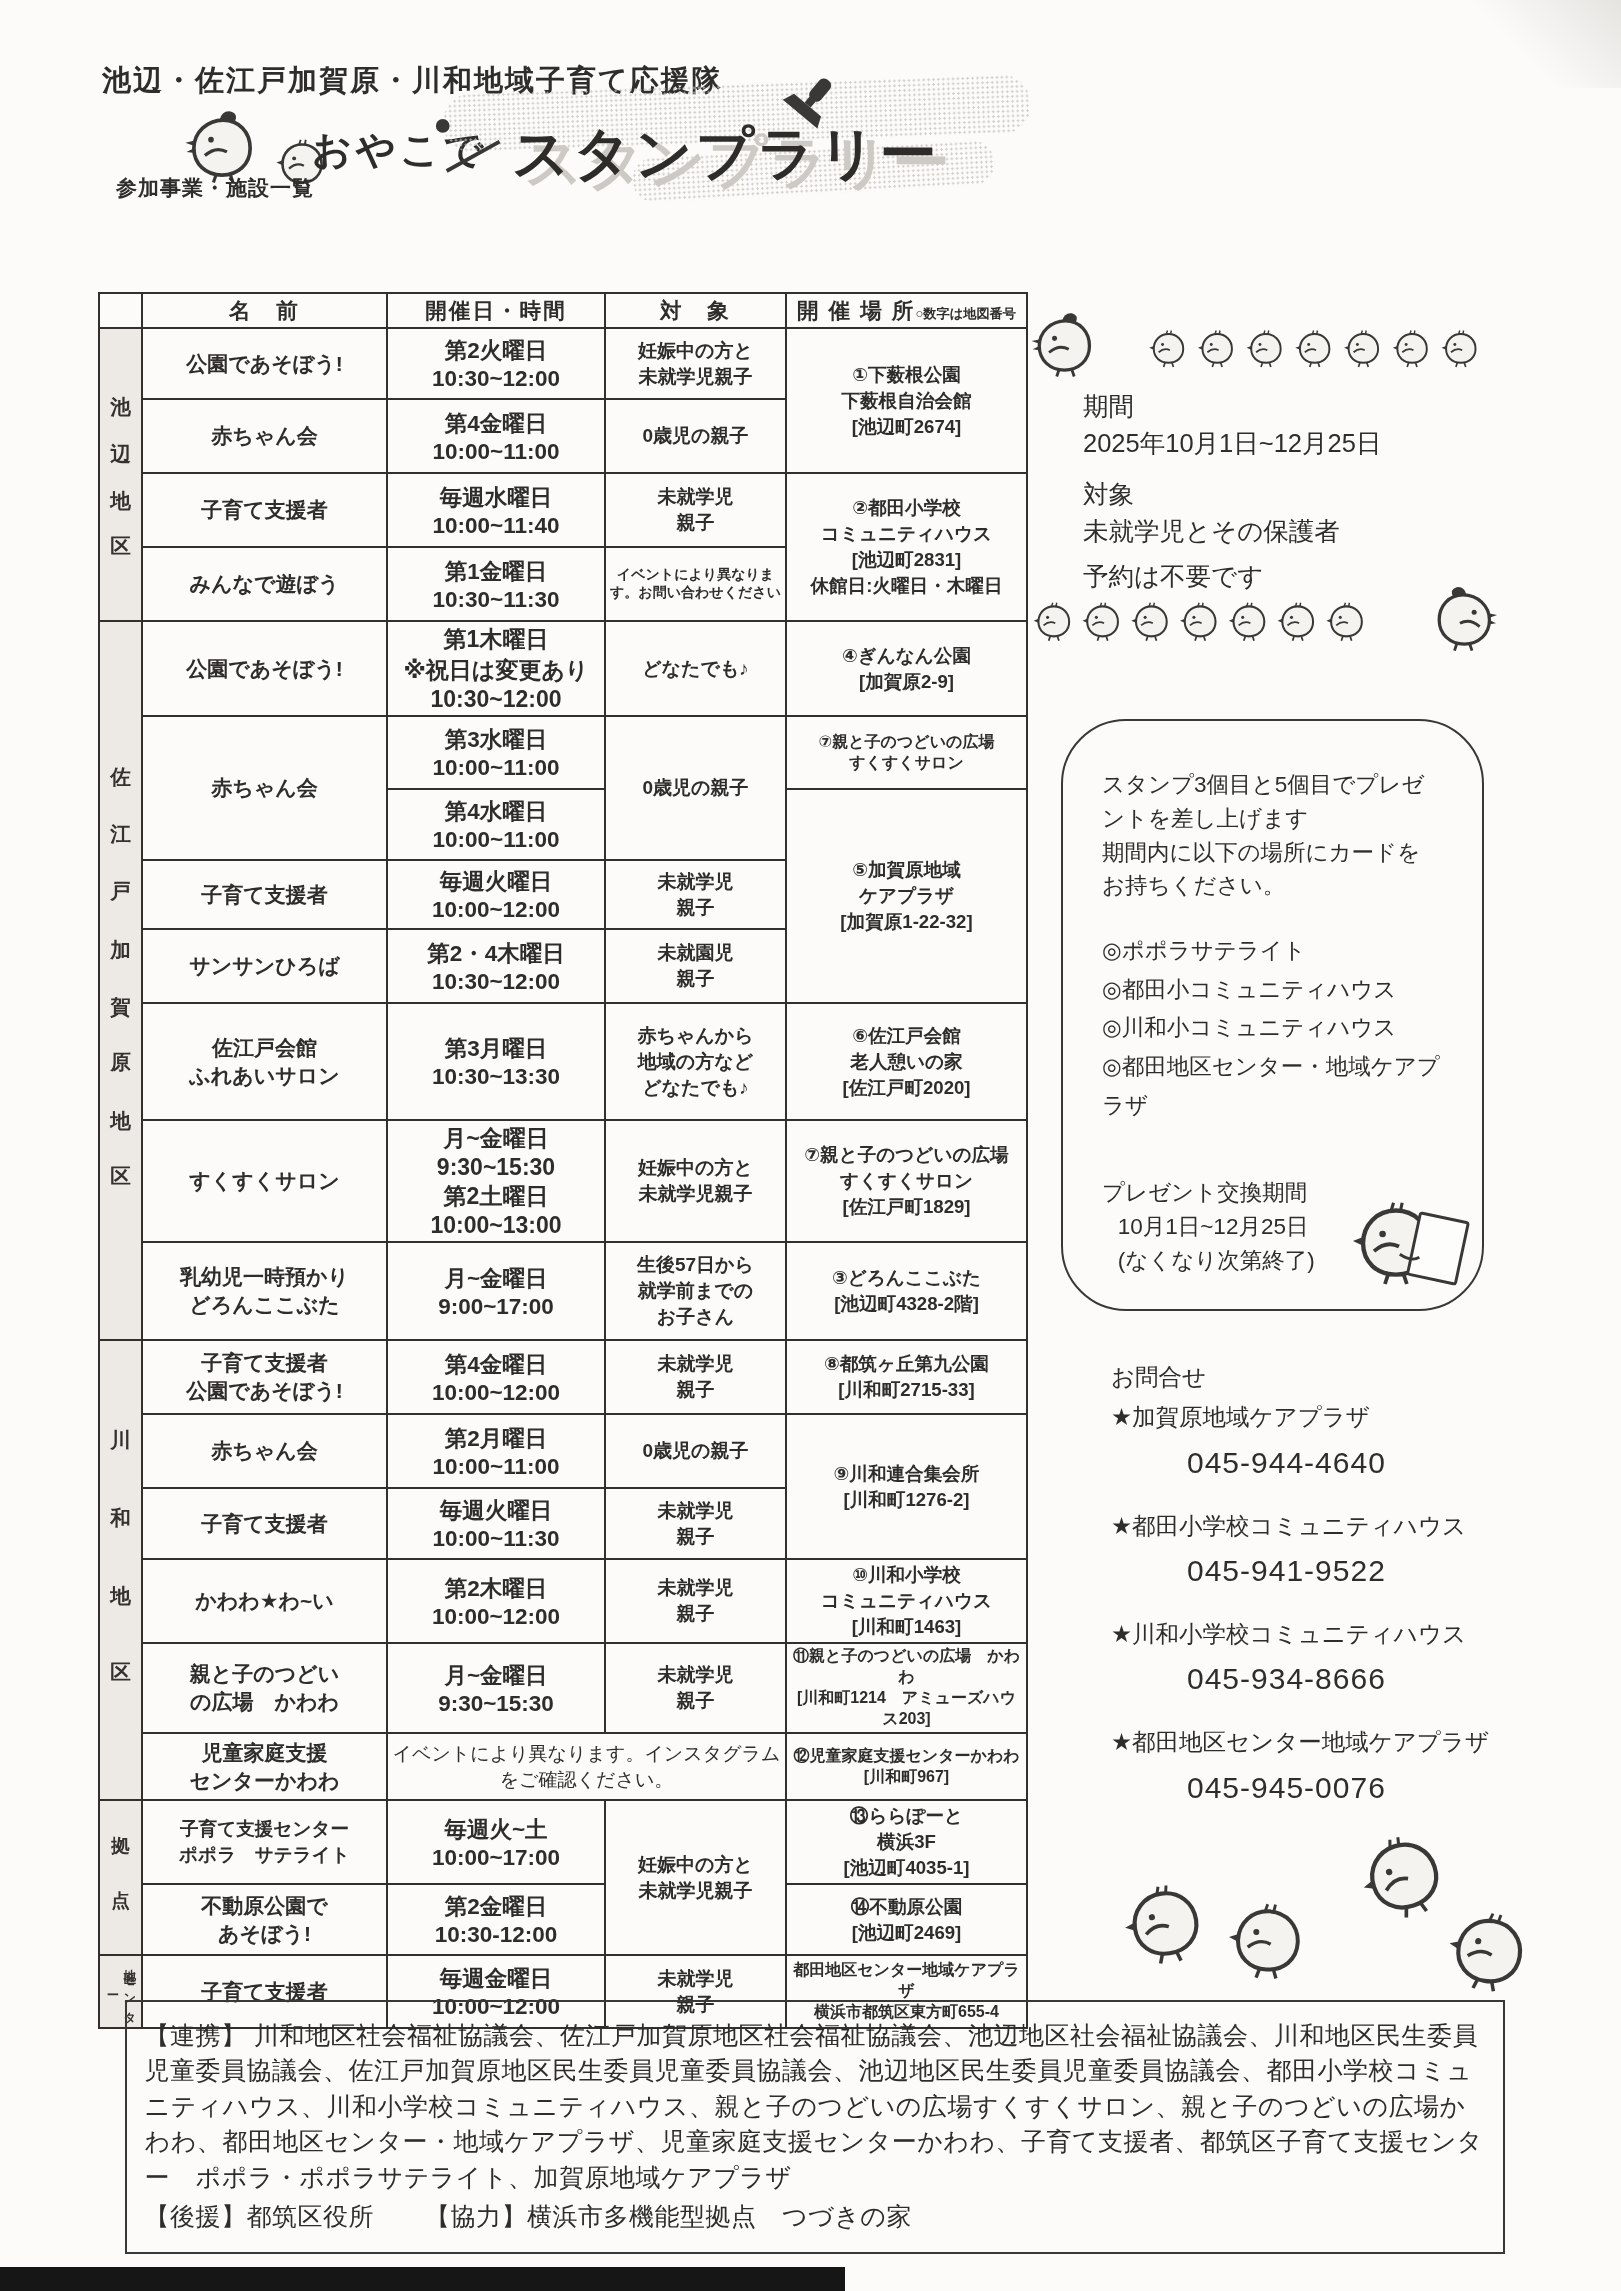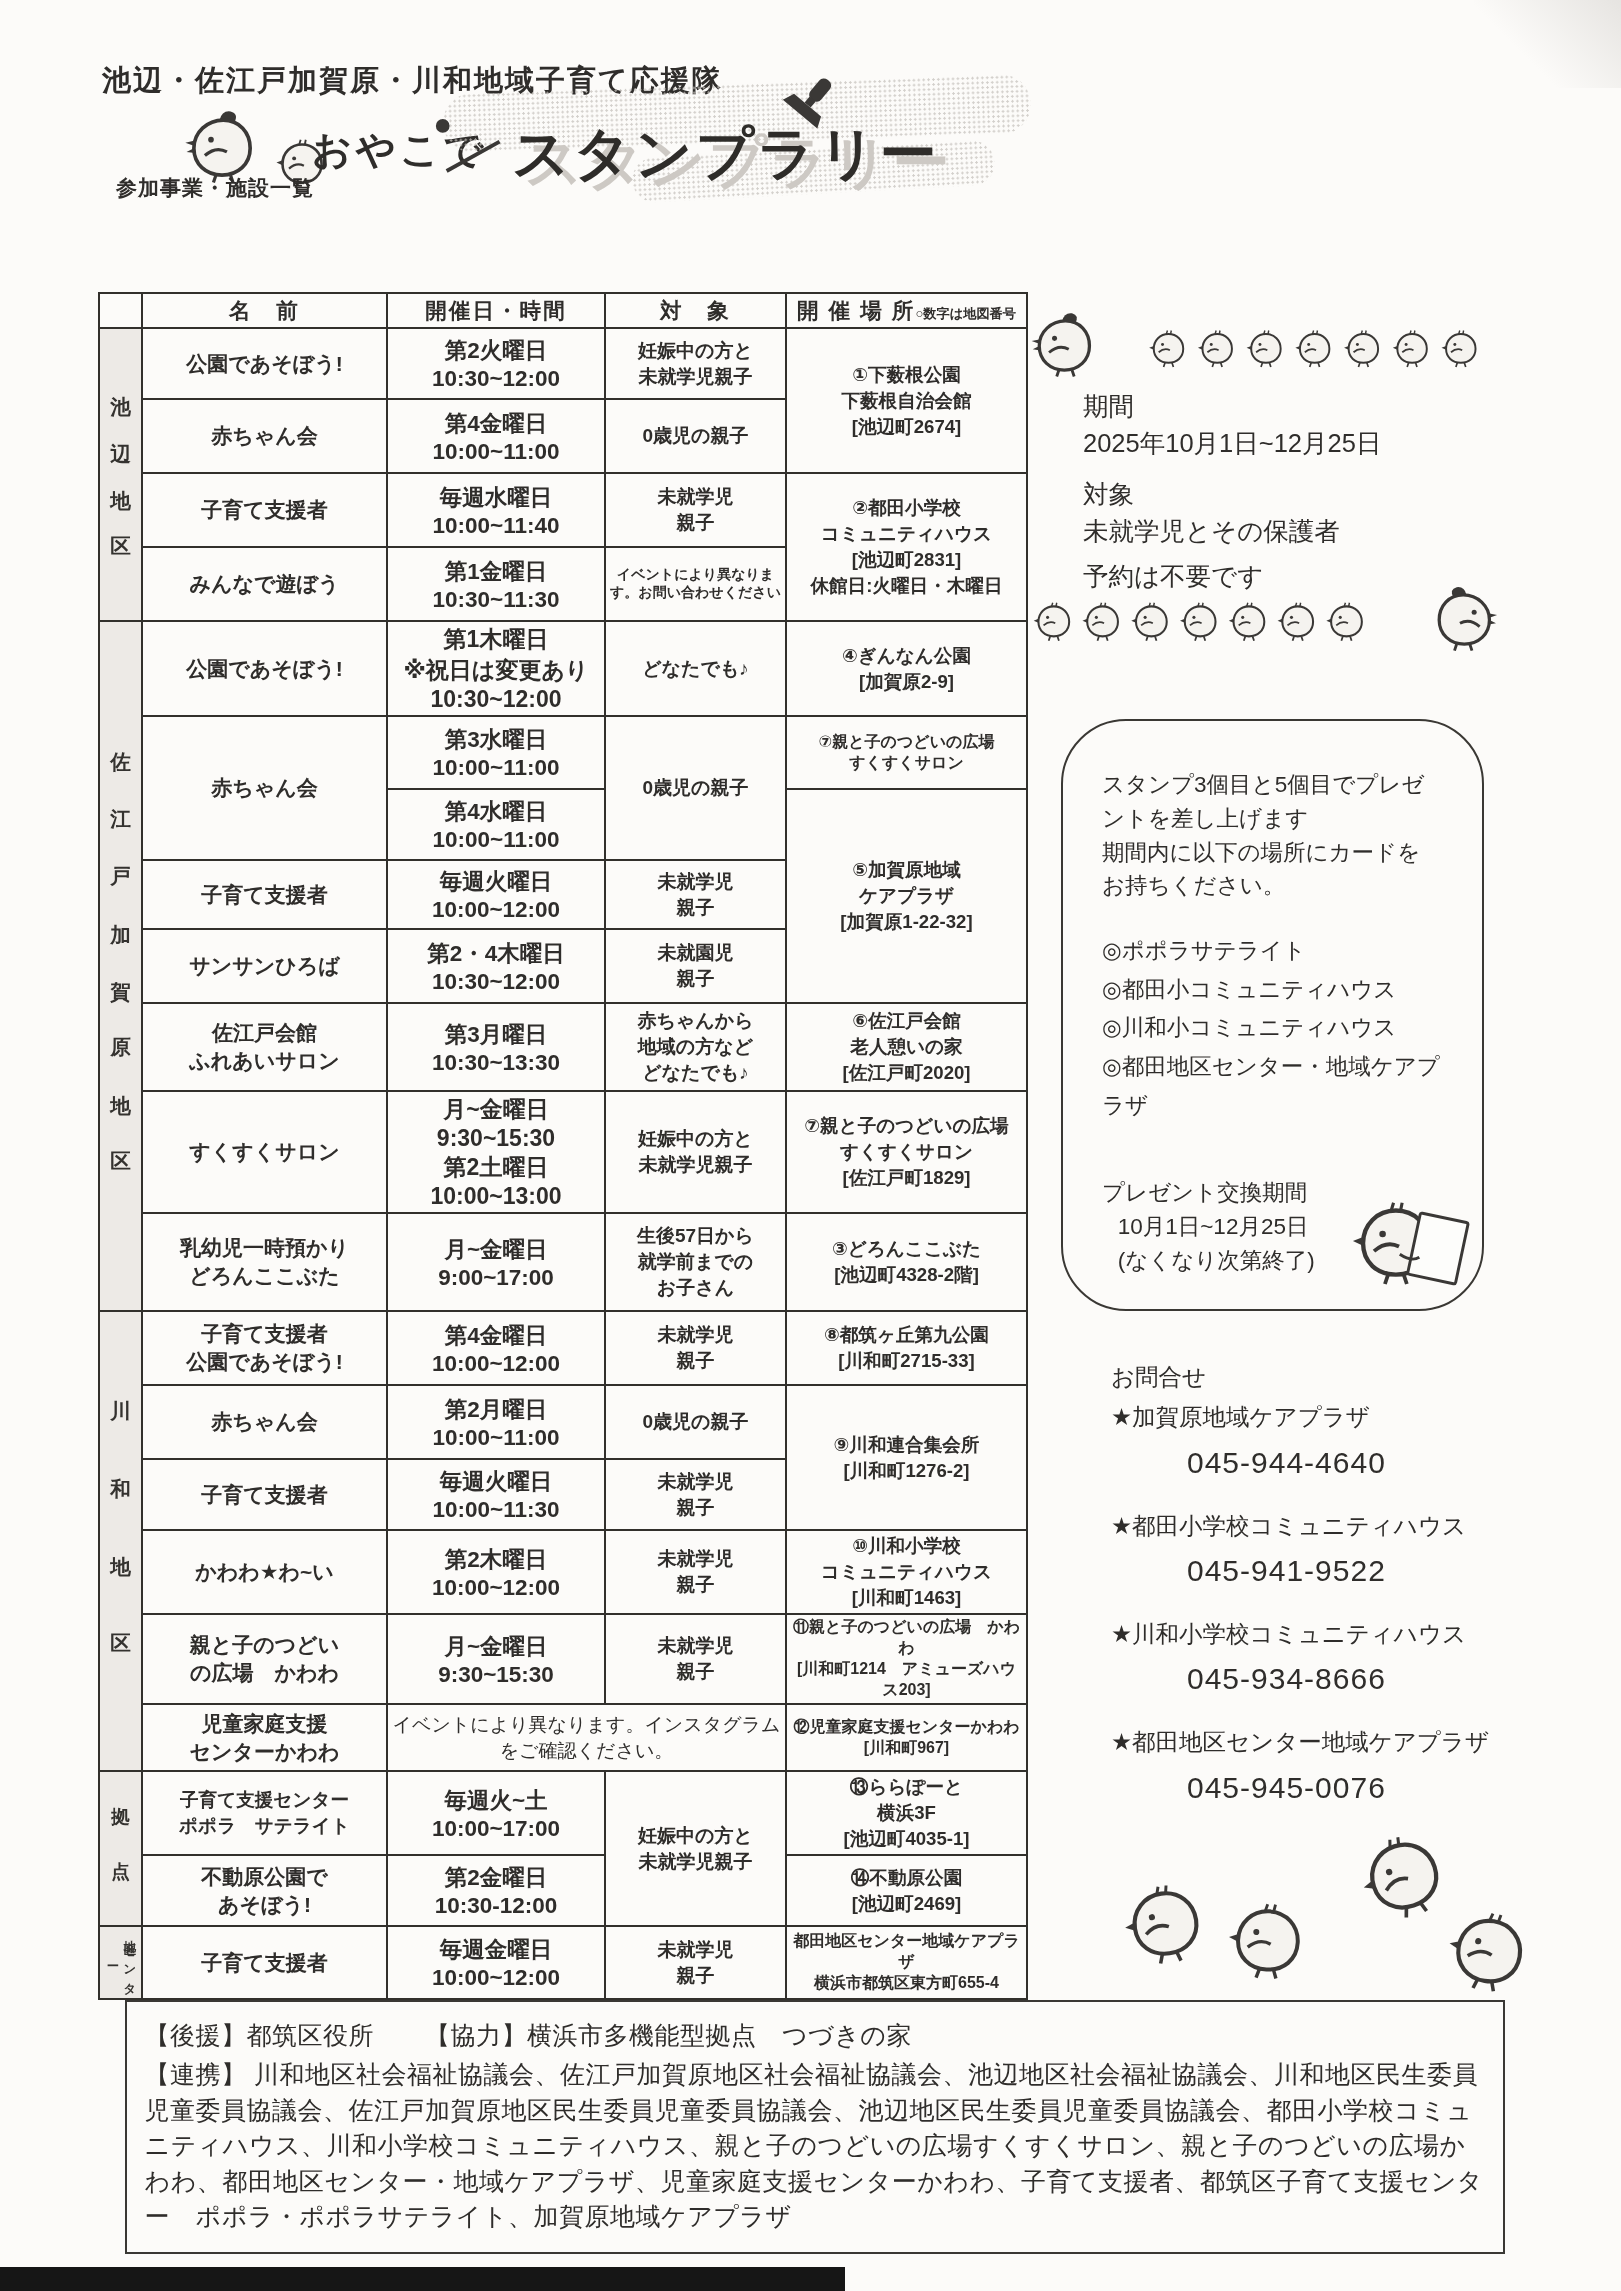--- a/index.html
+++ b/index.html
@@ -209,21 +209,21 @@
       <td class="tg pre">未就学児
 親子</td>
     </tr>
     <tr style="height:74px">
       <td class="nm pre">サンサンひろば</td>
       <td class="sch pre">第2・4木曜日
 10:30~12:00</td>
       <td class="tg pre">未就園児
 親子</td>
     </tr>
-    <tr style="height:88px">
+    <tr style="height:117px">
       <td class="nm pre">佐江戸会館
 ふれあいサロン</td>
       <td class="sch pre">第3月曜日
 10:30~13:30</td>
       <td class="tg pre">赤ちゃんから
 地域の方など
 どなたでも♪</td>
       <td class="plc pre">⑥佐江戸会館
 老人憩いの家
 [佐江戸町2020]</td>
@@ -418,19 +418,19 @@
   </div>
 
   <svg class="abs" style="left:1115px;top:1799px" width="500" height="196" viewBox="0 0 510 200">
     <use href="#chick" transform="translate(0,85) rotate(-8) scale(1.5)"></use>
     <use href="#chick" transform="translate(115,95) rotate(3) scale(1.45)"></use>
     <use href="#chick" transform="translate(235,45) rotate(-18) scale(1.55)"></use>
     <use href="#chick" transform="translate(345,100) rotate(9) scale(1.5)"></use>
   </svg>
 
   <div class="abs footer-box">
+    <p>【連携】 川和地区社会福祉協議会、佐江戸加賀原地区社会福祉協議会、池辺地区社会福祉協議会、川和地区民生委員児童委員協議会、佐江戸加賀原地区民生委員児童委員協議会、池辺地区民生委員児童委員協議会、都田小学校コミュニティハウス、川和小学校コミュニティハウス、親と子のつどいの広場すくすくサロン、親と子のつどいの広場かわわ、都田地区センター・地域ケアプラザ、児童家庭支援センターかわわ、子育て支援者、都筑区子育て支援センター　ポポラ・ポポラサテライト、加賀原地域ケアプラザ</p>
     <p>【後援】都筑区役所　　【協力】横浜市多機能型拠点　つづきの家</p>
-    <p>【連携】 川和地区社会福祉協議会、佐江戸加賀原地区社会福祉協議会、池辺地区社会福祉協議会、川和地区民生委員児童委員協議会、佐江戸加賀原地区民生委員児童委員協議会、池辺地区民生委員児童委員協議会、都田小学校コミュニティハウス、川和小学校コミュニティハウス、親と子のつどいの広場すくすくサロン、親と子のつどいの広場かわわ、都田地区センター・地域ケアプラザ、児童家庭支援センターかわわ、子育て支援者、都筑区子育て支援センター　ポポラ・ポポラサテライト、加賀原地域ケアプラザ</p>
   </div>
 
   <div class="abs scan-bar"></div>
 </div>
 
 
 </body></html>

